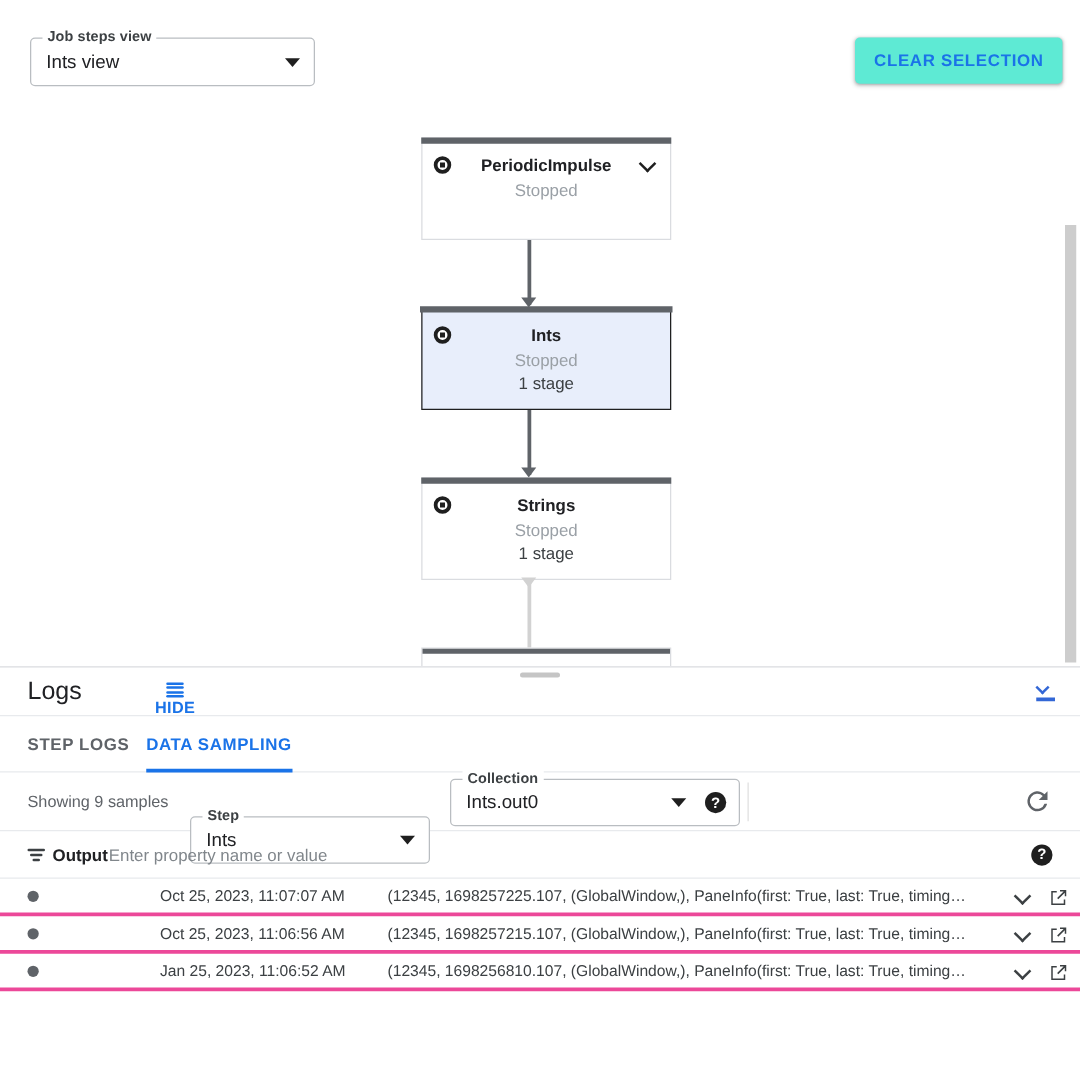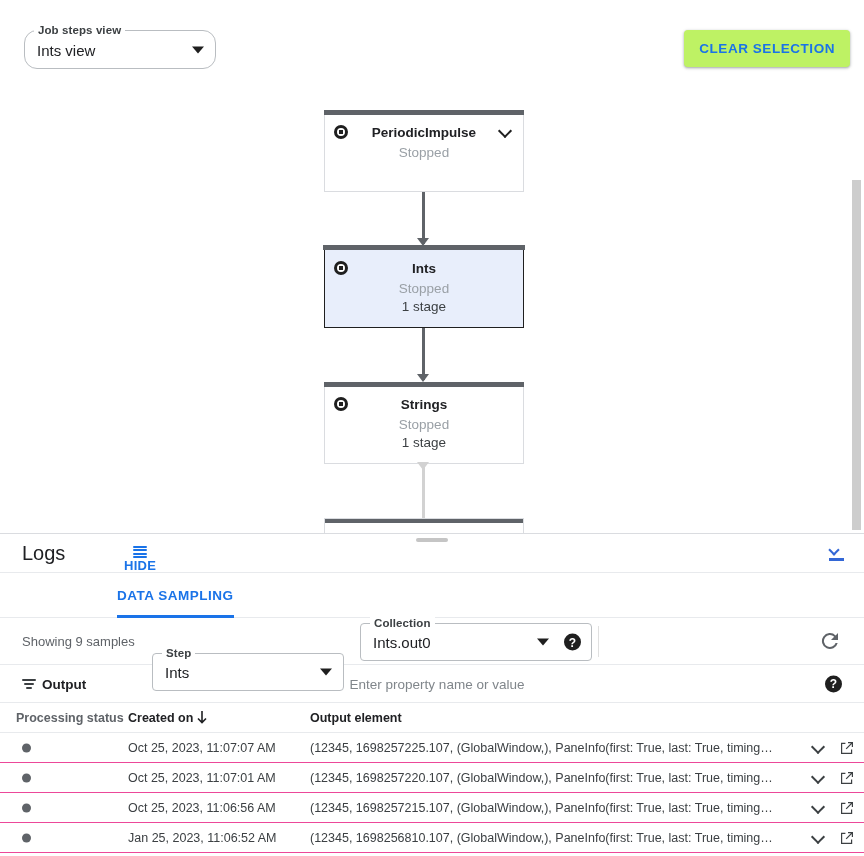--- a/index.html
+++ b/index.html
@@ -33,35 +33,35 @@
   }
   .field .value {
     position: absolute; left: 12px; top: 50%; transform: translateY(-50%);
     font-size: 15px; color: #202124; white-space: nowrap;
   }
   .field .caret {
     position: absolute; right: 11px; top: 50%; transform: translateY(-50%);
     width: 0; height: 0; border-left: 6px solid transparent;
     border-right: 6px solid transparent; border-top: 7px solid #1f1f1f;
   }
-  #job-steps-field { left: 24px; top: 30px; width: 192px; height: 39px; border-radius: 13px; }
+  #job-steps-field { left: 24px; top: 30px; width: 228px; height: 39px; }
 
   .btn-text {
     position: absolute; right: 14px; top: 30px; height: 37px;
     padding: 0 15px; display: flex; align-items: center; justify-content: center;
-    background: #bef264; color: #1a73e8;
+    background: #5eead4; color: #1a73e8;
     font-size: 13.5px; font-weight: 700; letter-spacing: .55px;
     border: none; border-radius: 4px; cursor: pointer;
     box-shadow: 0 1px 2px rgba(60,64,67,.3), 0 1px 3px 1px rgba(60,64,67,.15);
   }
 
   
   .graph-canvas { position: absolute; left: 0; top: 96px; width: 864px; height: 437px; }
 
-  .node { position: absolute; width: 200px; background: #fff; border: 1px solid #dadce0; }
+  .node { position: absolute; width: 200px; background: #fff; border: 1px solid #dadce0; margin-left: 13px; }
   .node .topbar { position: absolute; left: -1px; top: -1px; width: 200px; height: 5px; background: #5f6368; }
   .node .title {
     position: absolute; left: 0; right: 0; top: 14px;
     text-align: center; font-size: 13.5px; font-weight: 700; color: #202124;
   }
   .node .status {
     position: absolute; left: 0; right: 0; top: 34px;
     text-align: center; font-size: 13.5px; color: #9aa0a6;
   }
   .node .stages {
@@ -165,34 +165,34 @@
   .filter-row { position: relative; height: 38px; border-bottom: 1px solid #e8eaed; }
   .filter-ico { position: absolute; left: 22px; top: 13px; width: 14px; height: 12px; }
   .filter-ico i { position: absolute; left: 0; height: 1.8px; background: #3c4043; border-radius: 1px; }
   .filter-ico i:nth-child(1) { top: 1px; width: 14px; }
   .filter-ico i:nth-child(2) { top: 5px; width: 10px; left: 2px; }
   .filter-ico i:nth-child(3) { top: 9px; width: 6px; left: 4px; }
   .filter-label { position: absolute; left: 42px; top: 50%; transform: translateY(-50%); font-size: 13.5px; font-weight: 700; color: #202124; }
   .filter-input {
     position: absolute; left: 87px; top: 0; width: 700px; height: 38px;
     border: none; outline: none; background: transparent; font-size: 13.5px;
-    color: #202124; font-family: "Liberation Sans", sans-serif; text-align: center;
+    color: #202124; font-family: "Liberation Sans", sans-serif;
   }
   .filter-input::placeholder { color: #80868b; }
   #filter-help { right: 22px; top: 50%; transform: translateY(-50%); }
 
   .table { position: relative; }
   .thead { position: relative; height: 30px; border-bottom: 1px solid #e8eaed; }
   .th { position: absolute; top: 50%; transform: translateY(-50%); font-size: 12.5px; font-weight: 700; }
   #th-status { left: 16px; color: #5f6368; }
   #th-created { left: 128px; color: #202124; }
   #th-output { left: 310px; color: #202124; }
   .sort-arrow { position: absolute; left: 196px; top: 8px; width: 12px; height: 14px; }
 
-  .row { position: relative; height: 30px; border-bottom: 1px solid #ec4899; padding-left: 36px; }
+  .row { position: relative; height: 30px; border-bottom: 3px solid #ec4899; padding-left: 36px; }
   .status-dot { position: absolute; left: 22px; top: 50%; transform: translateY(-50%); width: 9px; height: 9px; border-radius: 50%; background: #5f6368; }
   .cell-created { position: absolute; left: 128px; top: 50%; transform: translateY(-50%); font-size: 12.5px; color: #3c4043; white-space: nowrap; }
   .cell-output {
     position: absolute; left: 310px; top: 50%; transform: translateY(-50%);
     font-size: 12.5px; color: #3c4043; white-space: nowrap; overflow: hidden;
     text-overflow: ellipsis; width: 480px;
   }
   .row-chev { position: absolute; right: 38px; top: 9px; width: 14px; height: 12px; cursor: pointer; }
   .row-chev::before {
     content: ""; position: absolute; left: 1px; top: 0; width: 8px; height: 8px;
@@ -271,20 +271,21 @@
           </span>
         <span>HIDE</span>
       </div>
       <div class="collapse-btn">
         <span class="cv"></span>
         <span class="bar"></span>
       </div>
     </div>
 
     <div class="tabs">
+      <div class="tab" id="tab-step-logs">STEP LOGS</div>
       <div class="tab active" id="tab-data-sampling">DATA SAMPLING</div>
     </div>
 
     <div class="controls-row">
       <div class="showing-text">Showing 9 samples</div>
 
       <div class="field" id="step-field">
         <span class="legend">Step</span>
         <span class="value">Ints</span>
         <span class="caret"></span>
@@ -311,56 +312,34 @@
           <i></i>
           <i></i>
           <i></i>
         </span>
       <span class="filter-label">Output</span>
       <input class="filter-input" type="text" placeholder="Enter property name or value" style="">
       <span class="help-ico" id="filter-help">?</span>
     </div>
 
     <div class="table">
-      <div class="thead">
-        <span class="th" id="th-status">Processing status</span>
-        <span class="th" id="th-created">Created on</span>
-        <span class="sort-arrow">
-          <svg viewBox="0 0 12 14" width="12" height="14" aria-hidden="true">
-            <path d="M6 0v11M2 7.5l4 4 4-4" stroke="#202124" stroke-width="1.6" fill="none"></path>
-          </svg>
-        </span>
-        <span class="th" id="th-output">Output element</span>
-      </div>
 
       <div class="row">
         <span class="status-dot"></span>
         <span class="cell-created">Oct 25, 2023, 11:07:07 AM</span>
         <span class="cell-output">(12345, 1698257225.107, (GlobalWindow,), PaneInfo(first: True, last: True, timing…</span>
         <span class="row-chev"></span>
         <span class="row-open">
           <svg viewBox="0 0 14 14" width="14" height="14" aria-hidden="true">
             <path d="M1 1.8h4.4V3H2.2v8.8h8.8V8.6h1.2V13H1V1.8z" fill="#3c4043"></path>
             <path d="M8 1h5v5h-1.2V3.1L6.6 8.3l-.9-.9 5.2-5.2H8V1z" fill="#3c4043"></path>
           </svg>
         </span>
       </div>
 
-      <div class="row">
-        <span class="status-dot"></span>
-        <span class="cell-created">Oct 25, 2023, 11:07:01 AM</span>
-        <span class="cell-output">(12345, 1698257220.107, (GlobalWindow,), PaneInfo(first: True, last: True, timing…</span>
-        <span class="row-chev"></span>
-        <span class="row-open">
-          <svg viewBox="0 0 14 14" width="14" height="14" aria-hidden="true">
-            <path d="M1 1.8h4.4V3H2.2v8.8h8.8V8.6h1.2V13H1V1.8z" fill="#3c4043"></path>
-            <path d="M8 1h5v5h-1.2V3.1L6.6 8.3l-.9-.9 5.2-5.2H8V1z" fill="#3c4043"></path>
-          </svg>
-        </span>
-      </div>
 
       <div class="row">
         <span class="status-dot"></span>
         <span class="cell-created">Oct 25, 2023, 11:06:56 AM</span>
         <span class="cell-output">(12345, 1698257215.107, (GlobalWindow,), PaneInfo(first: True, last: True, timing…</span>
         <span class="row-chev"></span>
         <span class="row-open">
           <svg viewBox="0 0 14 14" width="14" height="14" aria-hidden="true">
             <path d="M1 1.8h4.4V3H2.2v8.8h8.8V8.6h1.2V13H1V1.8z" fill="#3c4043"></path>
             <path d="M8 1h5v5h-1.2V3.1L6.6 8.3l-.9-.9 5.2-5.2H8V1z" fill="#3c4043"></path>

